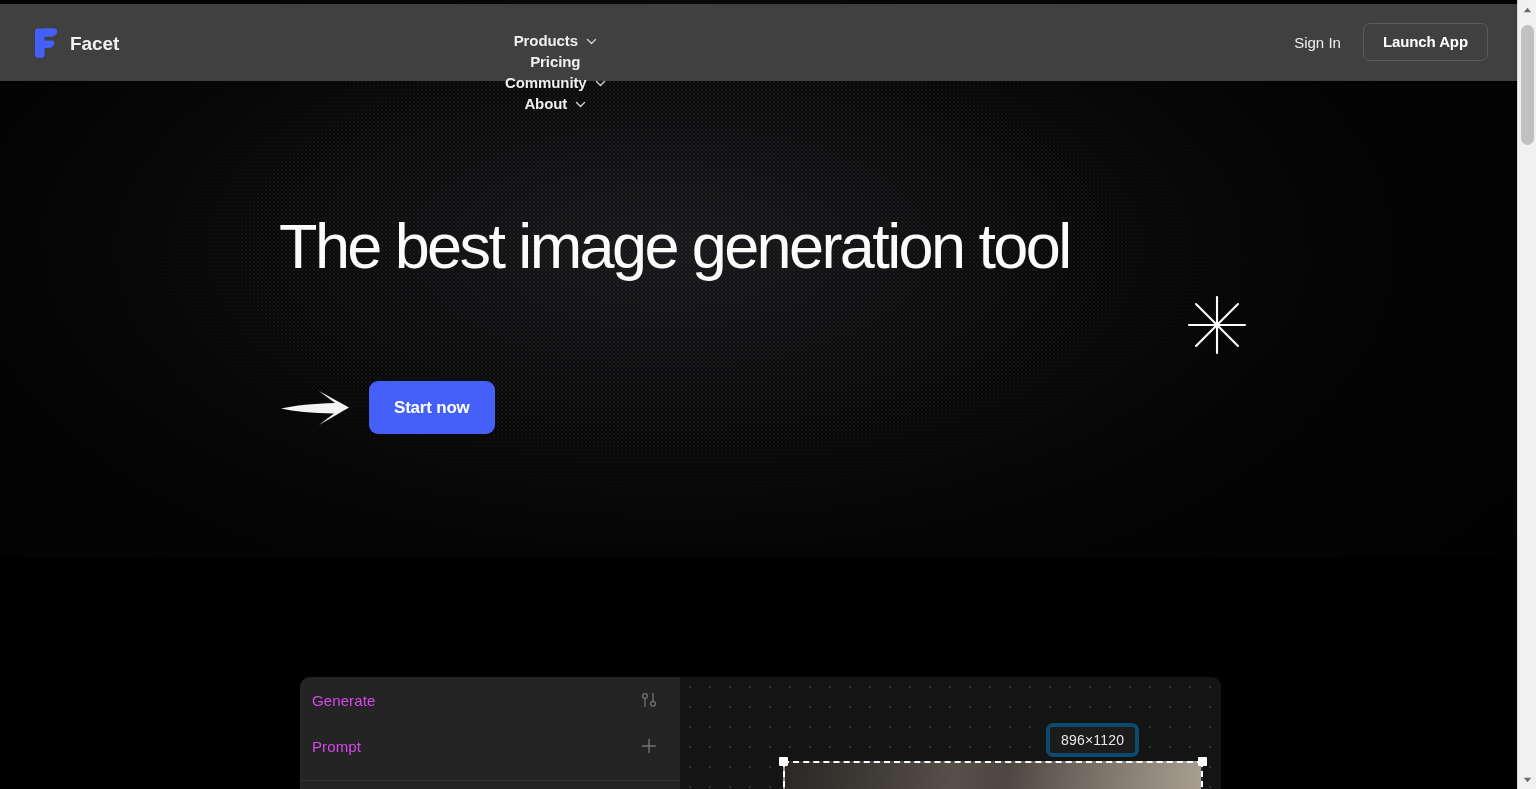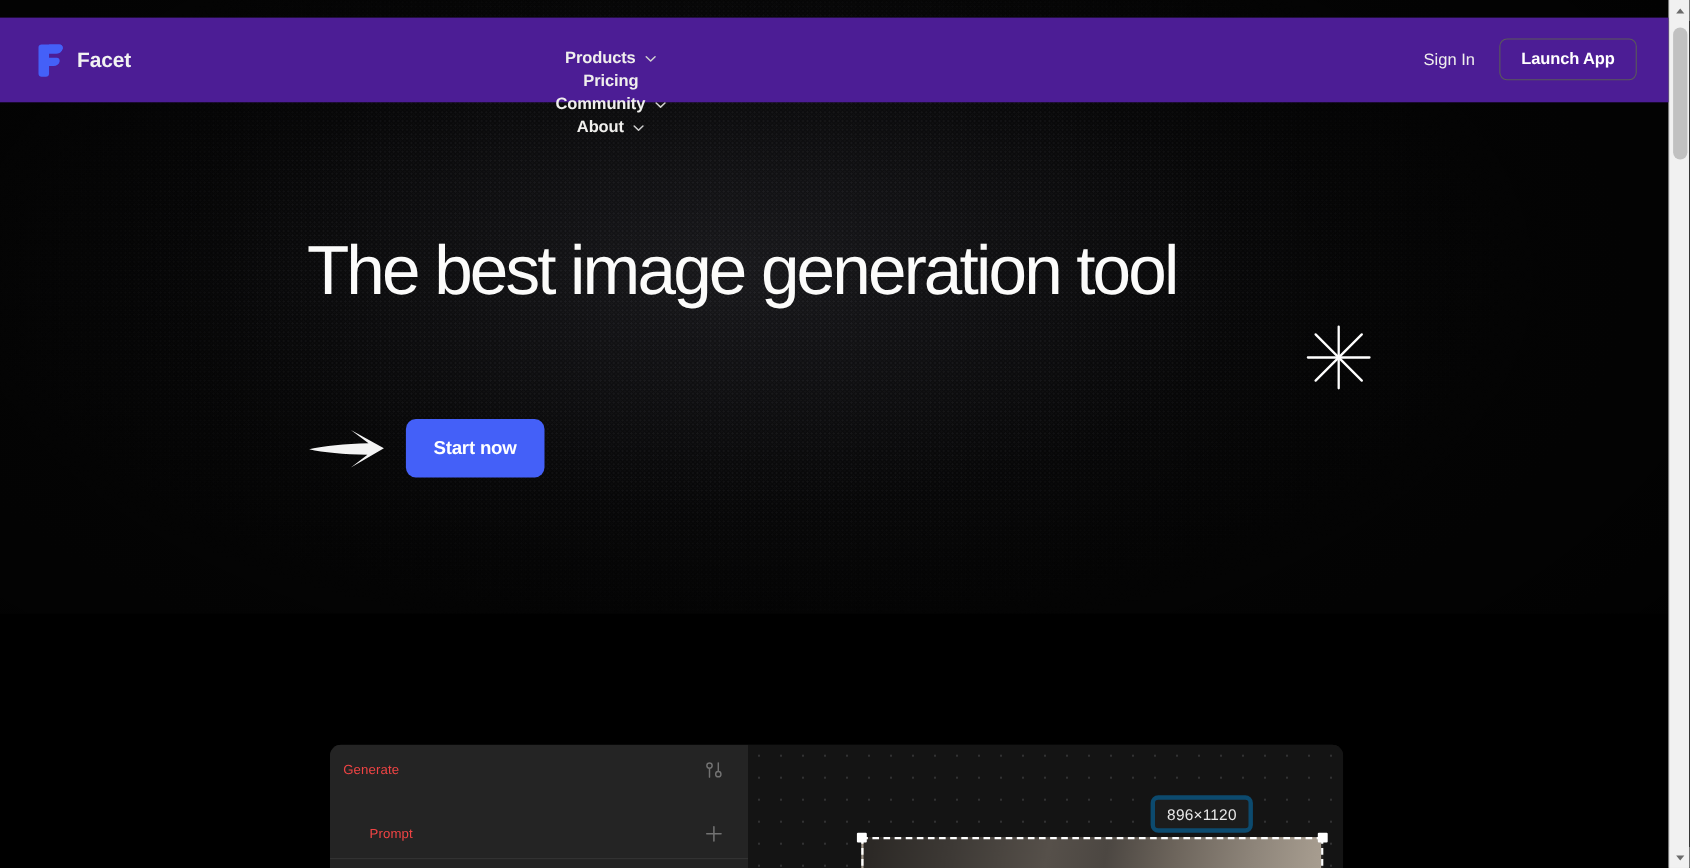--- a/index.html
+++ b/index.html
@@ -20,24 +20,24 @@
   
   #viewport {
     position:absolute; left:0; top:0;
     width:1517px; height:789px;
     background:#000;
     overflow:hidden;
   }
 
   
   .header {
-    position:absolute; left:0; top:16px;
+    position:absolute; left:0; top:4px;
     width:1517px; height:77px;
     display:flex; align-items:center;
-    background:#4c1d95;
+    background:#404040;
     z-index:40;
   }
   .brand {
     position:absolute; left:32px; top:24px;
     display:flex; align-items:center; gap:12px;
   }
   .logo-mark {
     width:26px; height:30px;
     display:block;
   }
@@ -176,24 +176,24 @@
     background:#242424;
     position:relative;
     flex:0 0 380px;
   }
   .panel-row {
     position:absolute; left:0; right:0;
     display:flex; align-items:center; justify-content:space-between;
     padding:0 22px 0 12px;
   }
   .panel-row.generate { top:8px; height:30px; }
-  .panel-row.prompt   { top:66px; height:30px;margin-left:24px; }
+  .panel-row.prompt   { top:54px; height:30px; }
   .panel-label {
-    color:#ef4444;
-    font-size:12px;
+    color:#d946ef;
+    font-size:15px;
     font-weight:400;
     letter-spacing:0.1px;
   }
   .panel-icon { width:18px; height:18px; display:block; opacity:.75; }
   .panel-divider {
     position:absolute; left:0; right:0; top:103px;
     height:1px; background:#323232;
   }
 
   .app-right {

